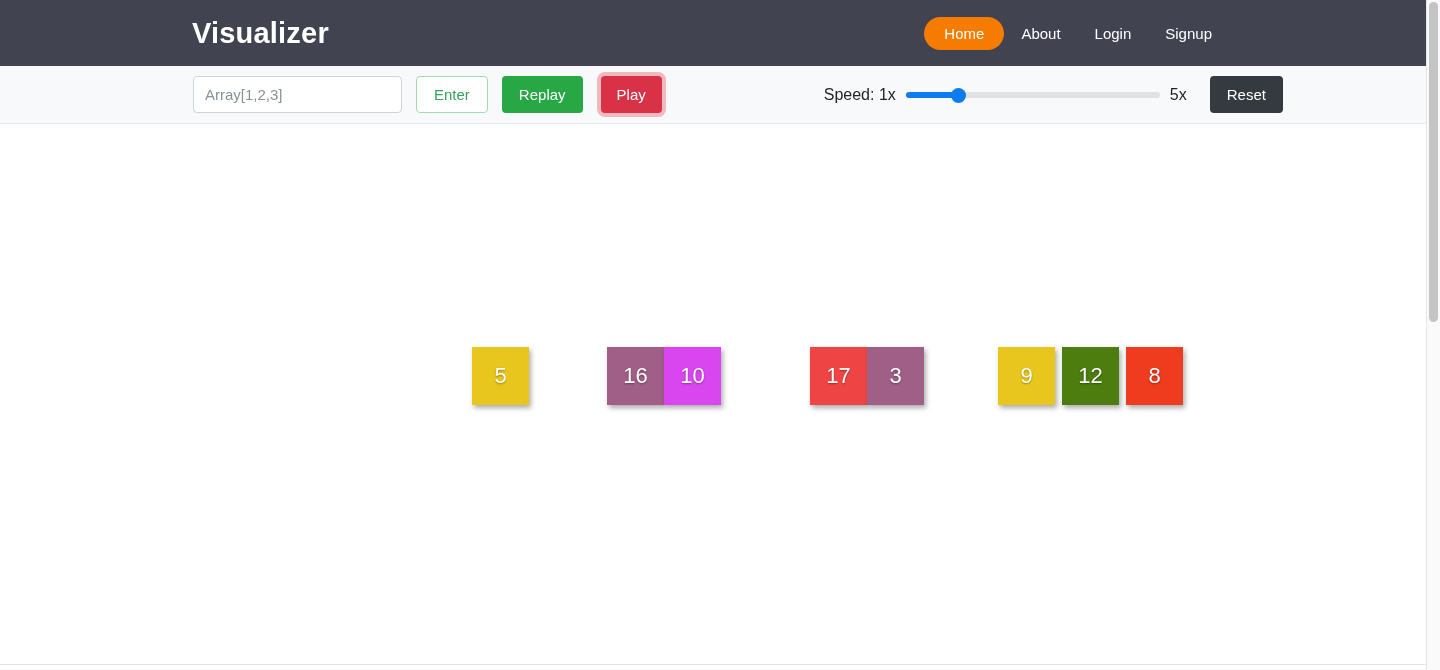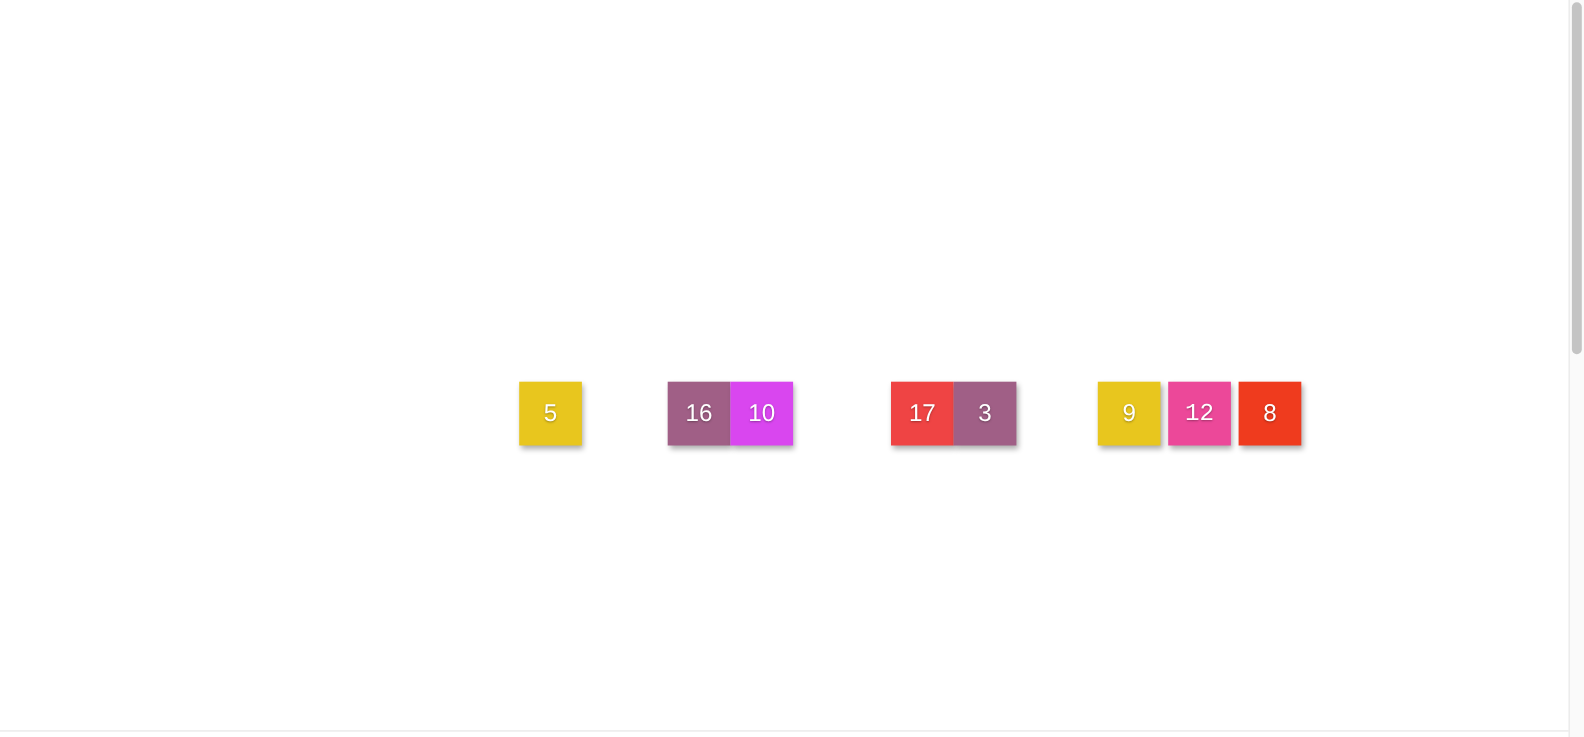--- a/index.html
+++ b/index.html
@@ -227,40 +227,67 @@
     width: 1426px;
     height: 1px;
     background: #e3e3e3;
   }
 </style>
 </head>
 <body>
 
 <div id="app">
 
-
+  <div class="navbar">
+    <div class="brand">Visualizer</div>
+    <nav class="nav-links">
+        <a class="nav-link active">Home</a>
+        <a class="nav-link">About</a>
+        <a class="nav-link">Login</a>
+        <a class="nav-link">Signup</a>
+      </nav>
+  </div>
+
+  <div class="toolbar">
+    <input class="array-input" type="text" placeholder="Array[1,2,3]" style="">
+    <button class="btn btn-enter">Enter</button>
+    <button class="btn btn-replay">Replay</button>
+    <button class="btn btn-play">Play</button>
+
+    <div class="speed-group">
+      <span class="speed-label">Speed: 1x</span>
+      <div class="slider-wrap">
+        <div class="slider-track"></div>
+        <div class="slider-fill"></div>
+        <div class="slider-thumb"></div>
+      </div>
+      <span class="speed-max">5x</span>
+    </div>
+
+    <button class="btn btn-reset">Reset</button>
+  </div>
 
   <div class="canvas">
     <div class="blocks-row">
         <div class="group">
           <div class="block" style="background: rgb(232, 198, 30);">5</div>
         </div>
         <div class="group" style="margin-left: 78px;">
           <div class="block" style="background: rgb(160, 95, 134);">16</div>
           <div class="block" style="background: #d946ef;">10</div>
         </div>
         <div class="group" style="margin-left: 89px;">
           <div class="block" style="background: #ef4444;">17</div>
           <div class="block" style="background: rgb(160, 95, 134);">3</div>
         </div>
         <div class="group" style="margin-left: 74px;">
           <div class="block" style="background: rgb(232, 198, 30);">9</div>
         </div>
         <div class="group" style="margin-left: 7px;">
-          <div class="block" style="background: #ec4899; font-family: Liberation Mono, monospace;">12</div>
+          <div class="block" style="background: #4d7c0f;">12</div>
         </div>
         <div class="group" style="margin-left: 7px;">
           <div class="block" style="background: rgb(239, 59, 30);">8</div>
         </div>
       </div>
   </div>
 
   <div class="vscrollbar">
     <div class="vscroll-thumb"></div>
   </div>

